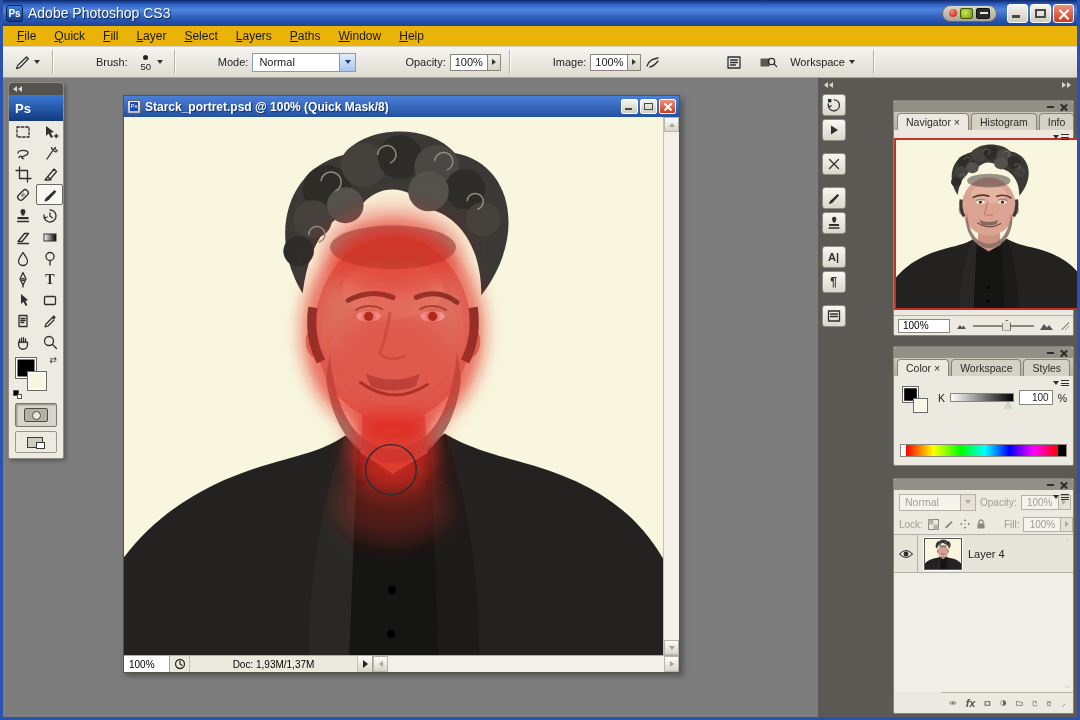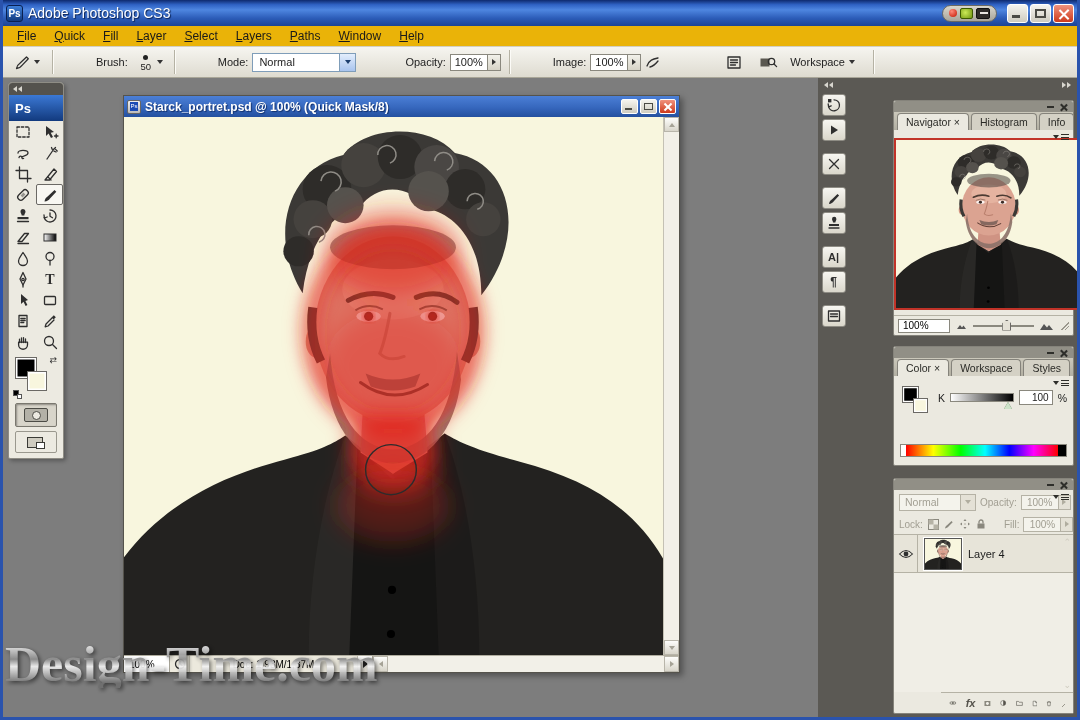--- a/index.html
+++ b/index.html
@@ -831,17 +831,16 @@
                   <path d="M2 3.5 h9 M5 3.5 V2.5 h3 v1 M3.2 3.5 l.7 8 h5.2 l.7-8" fill="none" stroke="#55534c" stroke-width="1.2"></path>
                 </svg>
               <div class="grip"></div>
             </div>
           </div>
         </div>
       </div>
     </div>
 
     <div class="watermark">
-      <div class="wm-title">Design-Time.com</div>
     </div>
 
   </div>
 </div>
 
 </body></html>

